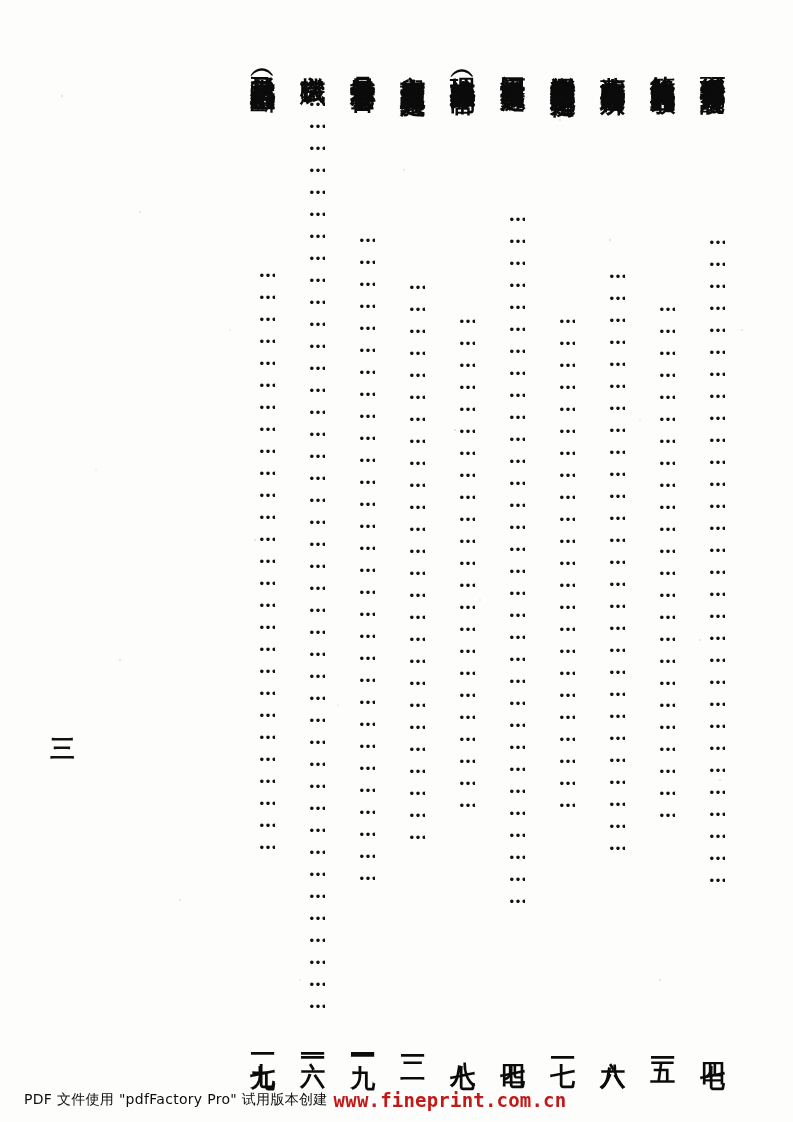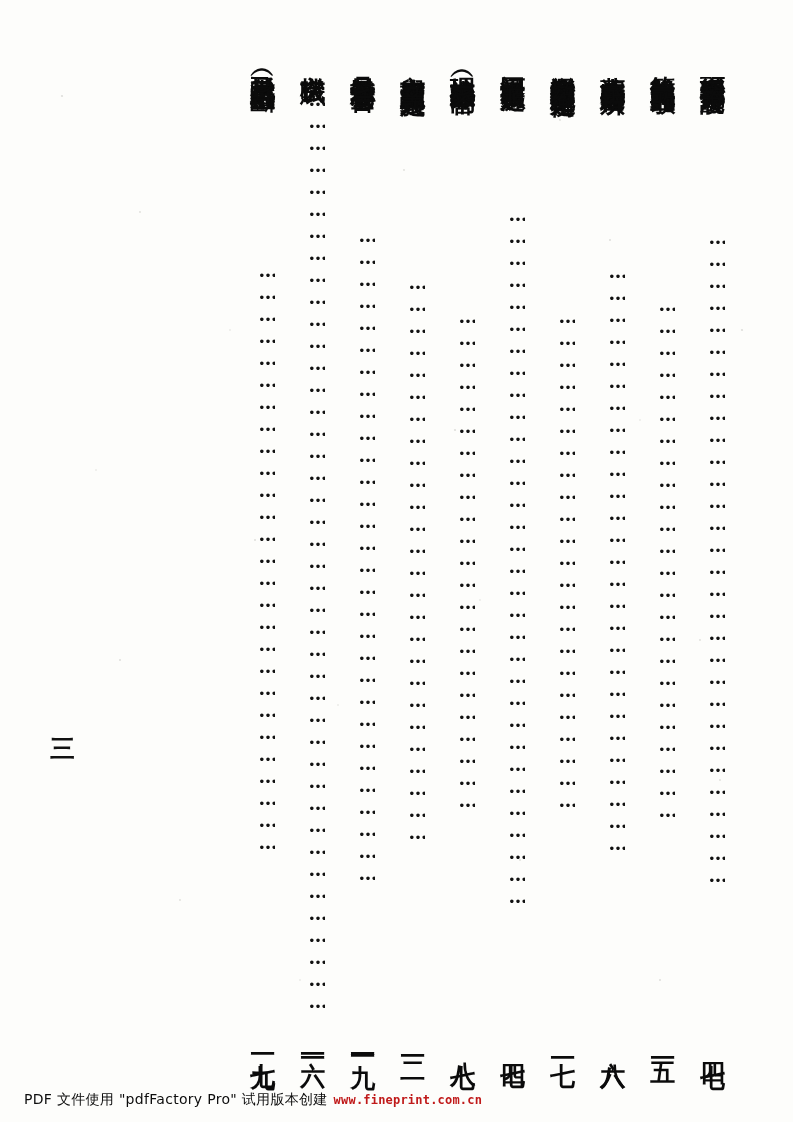--- a/index.html
+++ b/index.html
@@ -125,21 +125,21 @@
   }
   #footer .ft {
     font-family: "DejaVu Sans", "Liberation Sans", sans-serif;
     font-size: 14px;
     color: #0d0d0d;
     letter-spacing: 0.3px;
     white-space: nowrap;
   }
   #footer .ft-url {
     font-family: "DejaVu Sans Mono", "Liberation Mono", monospace;
-    font-size: 12px;
+    font-size: 19px;
     color: #c01a1a;
     letter-spacing: 0.2px;
     white-space: nowrap;
     text-decoration: none;
     font-weight: 700;
     text-align: center;
   }
 </style>
 </head>
 <body>

